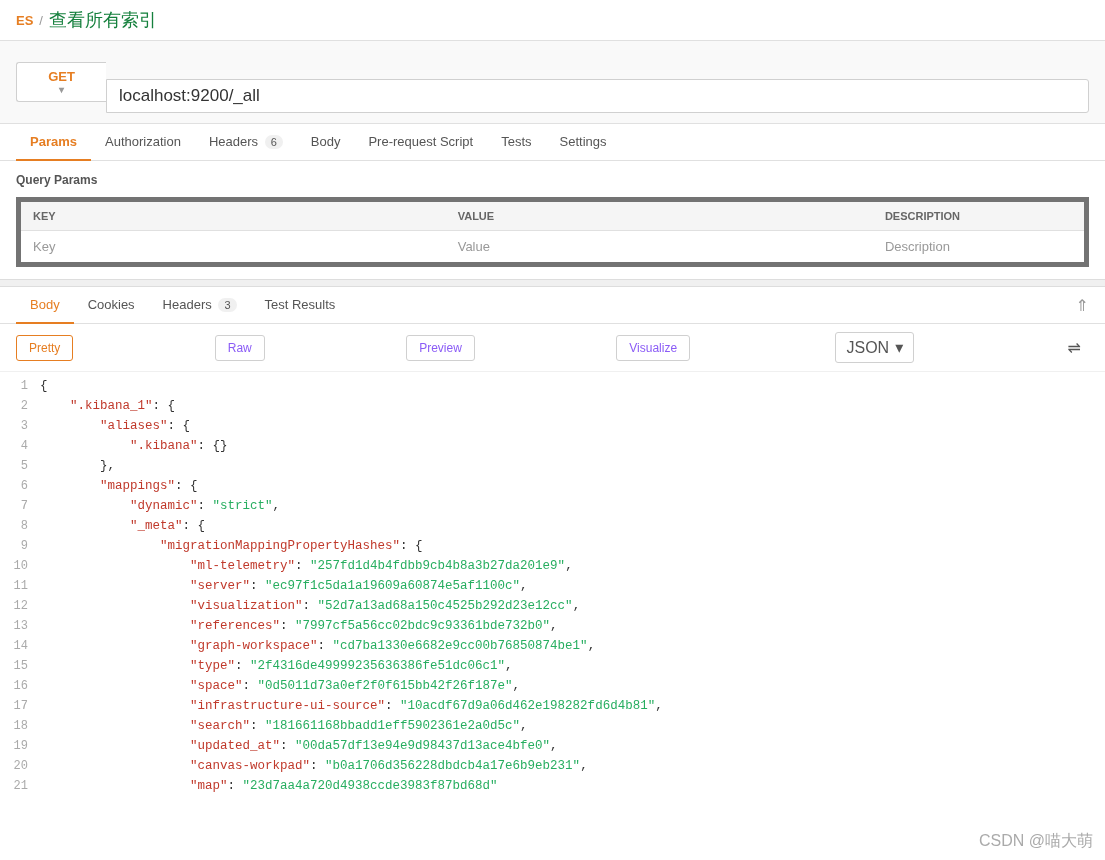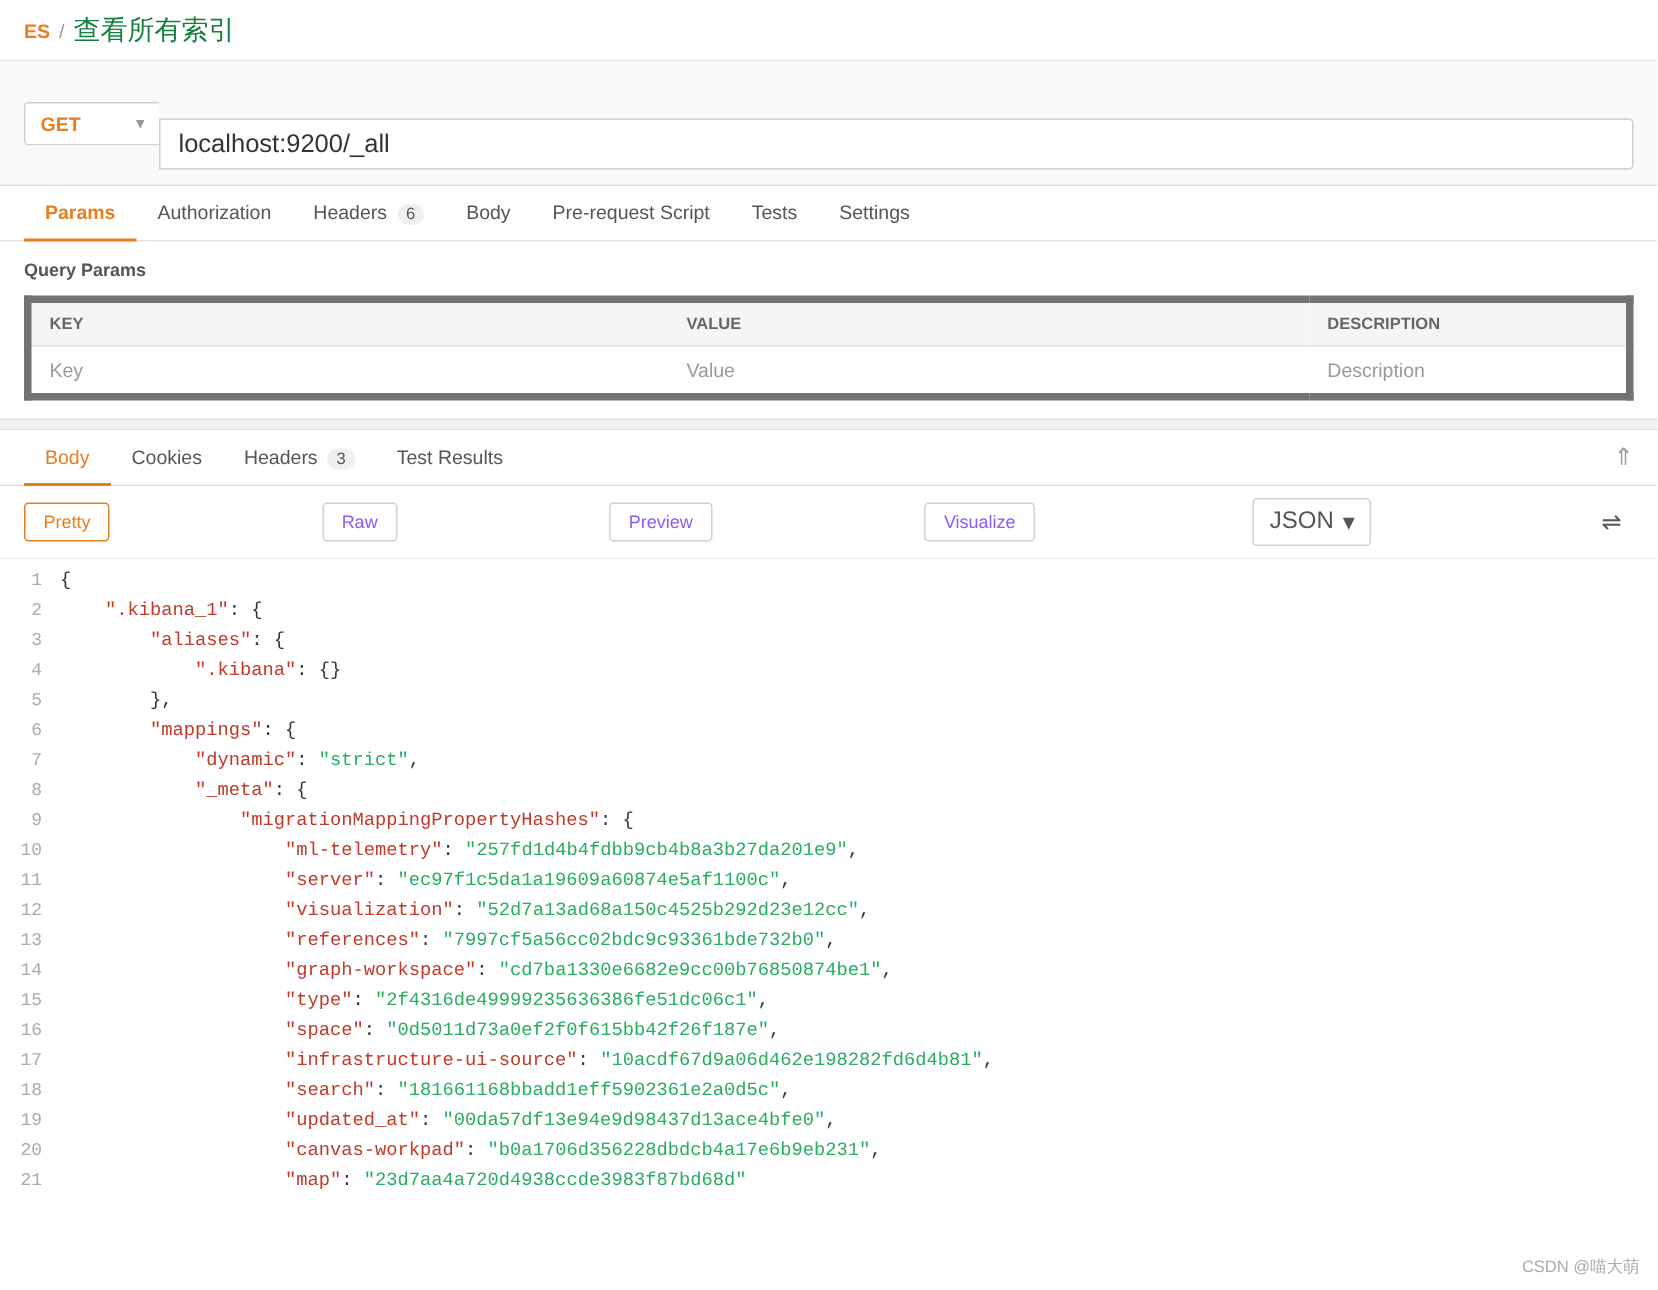--- a/index.html
+++ b/index.html
@@ -44,20 +44,21 @@
       border: 1px solid #d0d0d0;
       border-right: none;
       padding: 6px 10px;
       font-size: 13px;
       font-weight: 600;
       color: #e67e22;
       cursor: pointer;
       min-width: 90px;
       justify-content: space-between;
       border-radius: 3px 0 0 3px;
+      flex-direction: column;
     }
     .method-chevron {
       color: #999;
       font-size: 10px;
     }
     .url-input {
       flex: 1;
       border: 1px solid #d0d0d0;
       padding: 6px 12px;
       font-size: 17px;
@@ -262,21 +263,21 @@
       color: #333;
     }
     .json-key { color: #c0392b; }
     .json-str { color: #27ae60; }
 
     
     .watermark {
       position: fixed;
       bottom: 8px;
       right: 12px;
-      font-size: 11px;
+      font-size: 16px;
       color: #aaa;
     }
   </style>
 </head>
 <body>
 
 <div class="breadcrumb-bar">
   <span class="breadcrumb-es">ES</span>
   <span class="breadcrumb-sep">/</span>
   <span class="breadcrumb-title">查看所有索引</span>

